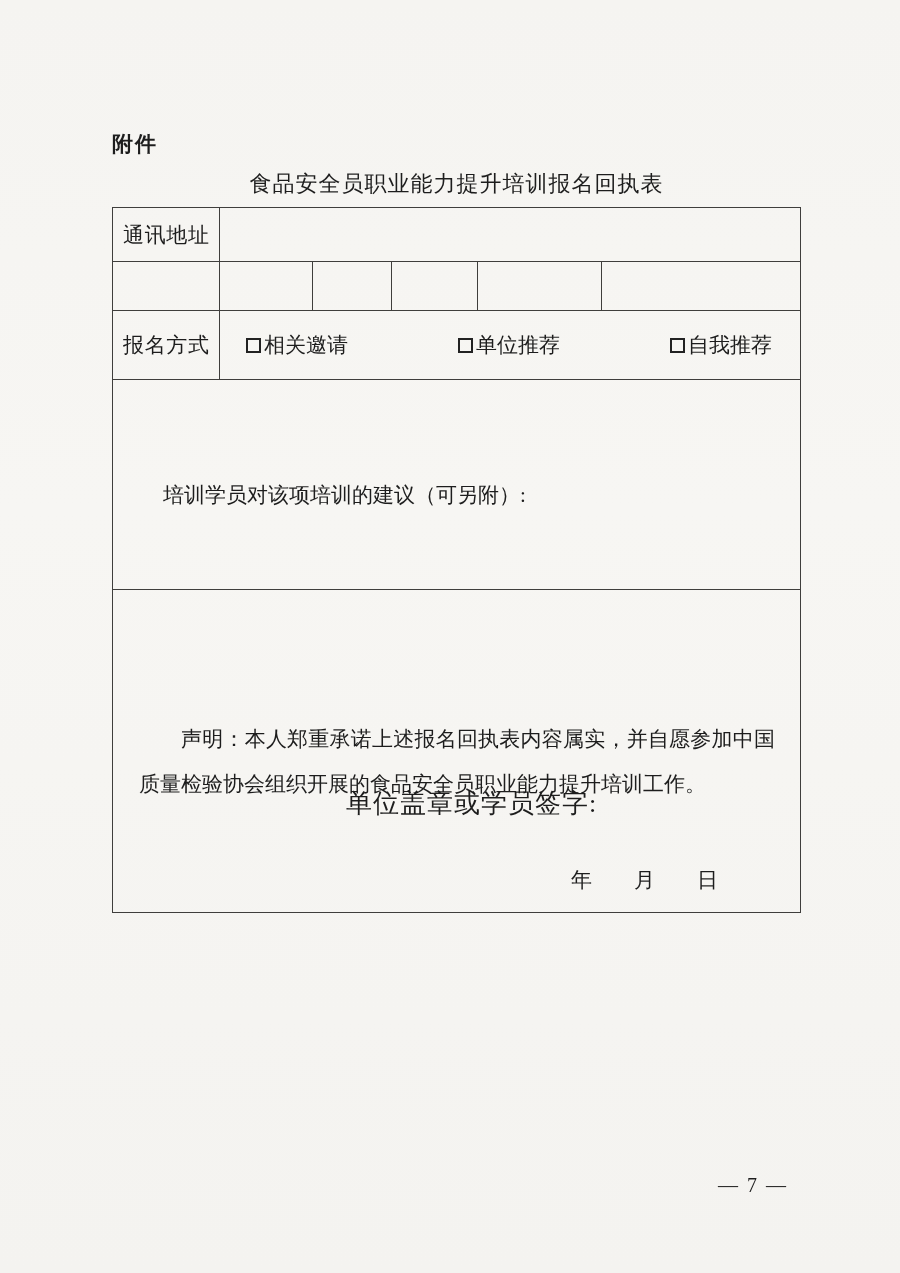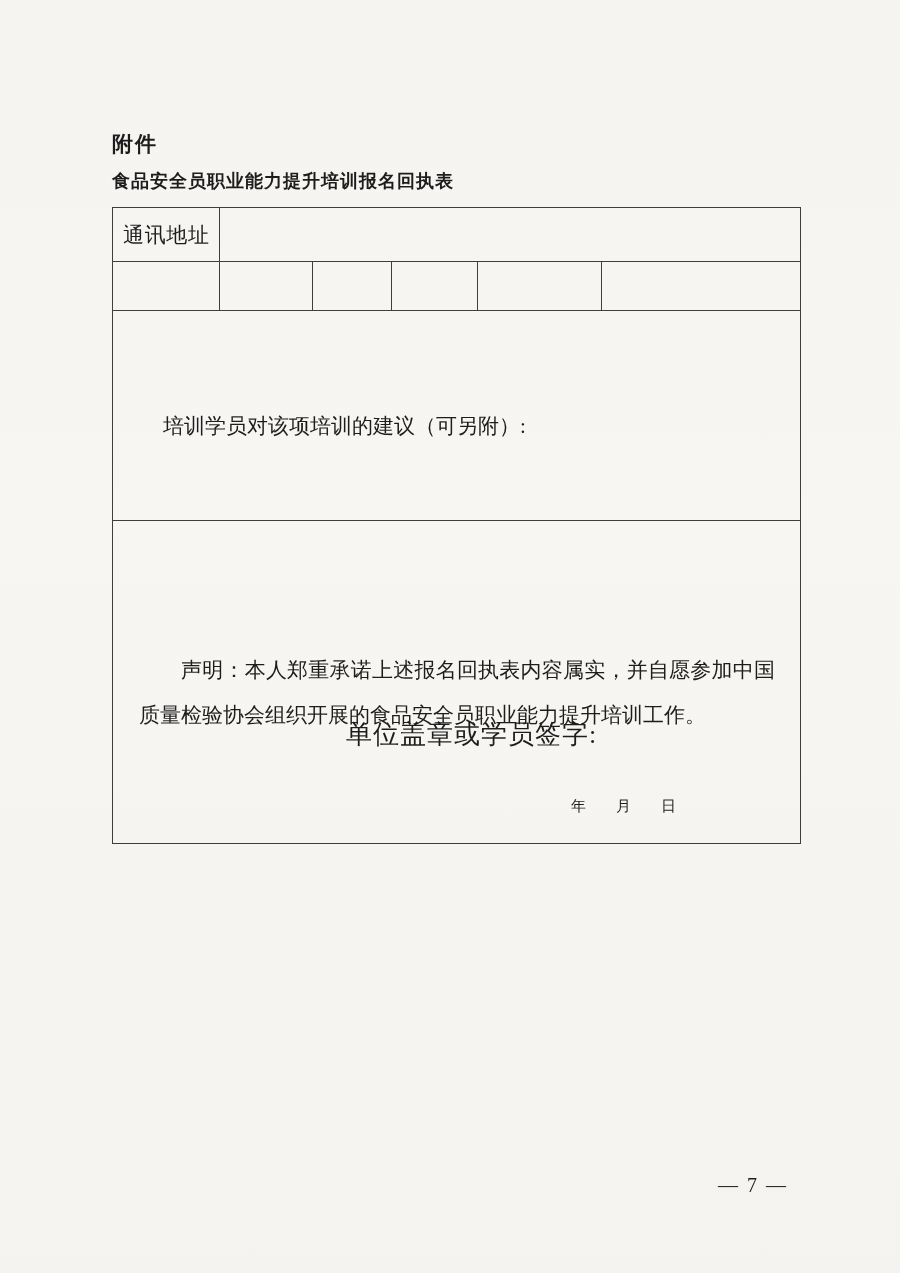--- a/index.html
+++ b/index.html
@@ -10,21 +10,21 @@
     color:#1d1d1d;
     position:relative;
     overflow:hidden;
   }
   .attachment {
     position:absolute; left:112px; top:130px;
     font-size:21px; font-weight:bold; letter-spacing:2px;
   }
   .title {
     position:absolute; left:112px; top:169px; width:689px;
-    font-size:18px; font-weight:bold; letter-spacing:1px;
+    text-align:center; font-size:22px; font-weight:normal; letter-spacing:1px;
     white-space:nowrap;
   }
   table.form {
     position:absolute; left:112px; top:207px; width:689px;
     border-collapse:collapse; table-layout:fixed;
   }
   table.form td {
     border:1.6px solid #3f3e3c;
     font-size:21px;
     vertical-align:middle;
@@ -66,21 +66,21 @@
     padding:22px 25px 0 26px;
     text-indent:2em; text-align:justify;
     font-size:21px; line-height:45px;
   }
   .signature {
     position:absolute; left:233px; top:196px;
     font-size:26px; letter-spacing:1px;
   }
   .dateline {
     position:absolute; left:458px; top:276px;
-    font-size:15px; white-space:pre;
+    font-size:21px; white-space:pre;
   }
   .pagenum {
     position:absolute; left:698px; top:1174px; width:110px;
     text-align:center; font-size:20px; letter-spacing:2px;
   }
 </style>
 </head>
 <body>
 
 <div class="attachment">附件</div>
@@ -111,20 +111,39 @@
 
   <tr class="r6">
     <td></td>
     <td></td>
     <td></td>
     <td></td>
     <td colspan="2"></td>
     <td colspan="2"></td>
   </tr>
 
+  <tr class="r7">
+    <td class="lbl">报名方式</td>
+    <td colspan="7" class="options-cell">
+      <div class="options">
+        <span class="opt">
+          <span class="chk"></span>
+          <span>相关邀请</span>
+        </span>
+        <span class="opt">
+          <span class="chk"></span>
+          <span>单位推荐</span>
+        </span>
+        <span class="opt">
+          <span class="chk"></span>
+          <span>自我推荐</span>
+        </span>
+      </div>
+    </td>
+  </tr>
 
   <tr class="r8">
     <td colspan="8" class="suggestion-cell">
       <div class="suggestion-text">培训学员对该项培训的建议（可另附）:</div>
     </td>
   </tr>
 
   <tr class="r9">
     <td colspan="8" class="declaration-cell">
       <div class="declaration-text">声明：本人郑重承诺上述报名回执表内容属实，并自愿参加中国质量检验协会组织开展的食品安全员职业能力提升培训工作。</div>

